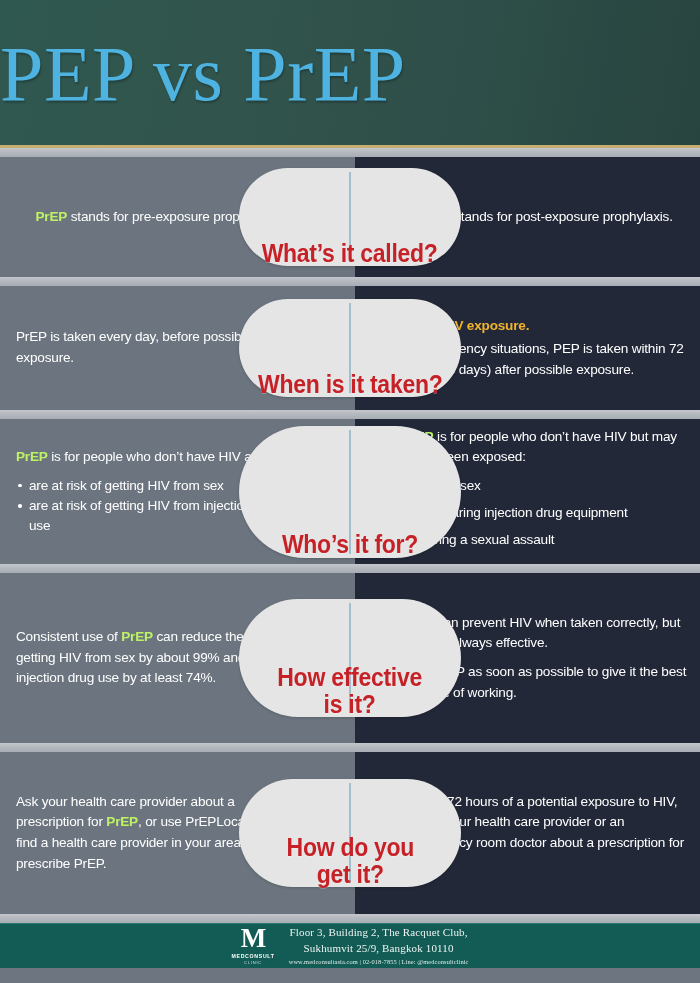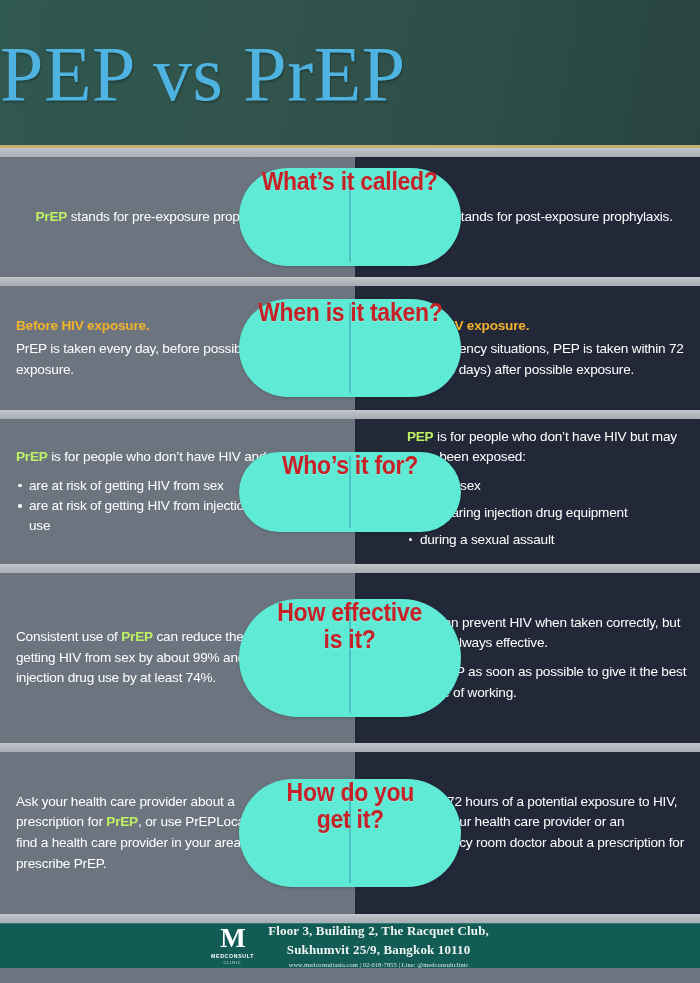--- a/index.html
+++ b/index.html
@@ -97,23 +97,23 @@
     justify-content: center;
     z-index: 3;
     pointer-events: none;
   }
 
   
   .pill {
     position: relative;
     width: 222px;
     display: flex;
-    align-items: flex-start;
+    align-items: flex-end;
     justify-content: center;
-    background: #5eead4;
+    background: #e5e5e5;
     border-radius: 999px;
     pointer-events: auto;
     box-shadow: 0 1px 3px rgba(0,0,0,0.18);
   }
   .pill::after {
     content: "";
     position: absolute;
     left: 50%;
     top: 4px;
     bottom: 4px;
@@ -221,24 +221,23 @@
     letter-spacing: 0.8px;
     margin-top: 1.5px;
   }
 
   .footer-info {
     text-align: center;
     color: #eef4f2;
     font-family: "Liberation Serif", serif;
   }
   .footer-addr1, .footer-addr2 {
-    font-size: 13px;
+    font-size: 11px;
     line-height: 1.45;
     letter-spacing: 0.15px;
-    font-weight: bold;
   }
   .footer-contact {
     font-size: 6.4px;
     line-height: 1.5;
     letter-spacing: 0.1px;
     color: #dfeae7;
   }
 </style>
 </head>
 <body>
@@ -267,21 +266,20 @@
         <div class="pill-text">What’s it called?</div>
       </div>
     </div>
   </div>
 
   <div class="sep"></div>
 
   <div class="row" style="height:124px;">
     <div class="col col-left">
       <div class="txt">
-        <span class="accent-line">Before HIV exposure.</span>
         <p>PrEP is taken every day, before possible exposure.</p>
       </div>
     </div>
     <div class="col col-right">
       <div class="txt">
         <span class="accent-line">After HIV exposure.</span>
         <p>In emergency situations, PEP is taken within 72 hours (3 days) after possible exposure.</p>
       </div>
     </div>
     <div class="row-center">
@@ -307,21 +305,21 @@
       <div class="txt">
         <p><span class="accent">PEP</span><span> is for people who don’t have HIV but may have been exposed:</span></p>
         <ul class="bullets tight">
           <li>during sex</li>
           <li>by sharing injection drug equipment</li>
           <li>during a sexual assault</li>
         </ul>
       </div>
     </div>
     <div class="row-center">
-      <div class="pill" style="height:80px;">
+      <div class="pill" style="height:132px;">
         <div class="pill-text">Who’s it for?</div>
       </div>
     </div>
   </div>
 
   <div class="sep"></div>
 
   <div class="row" style="height:170px;">
     <div class="col col-left">
       <div class="txt">

